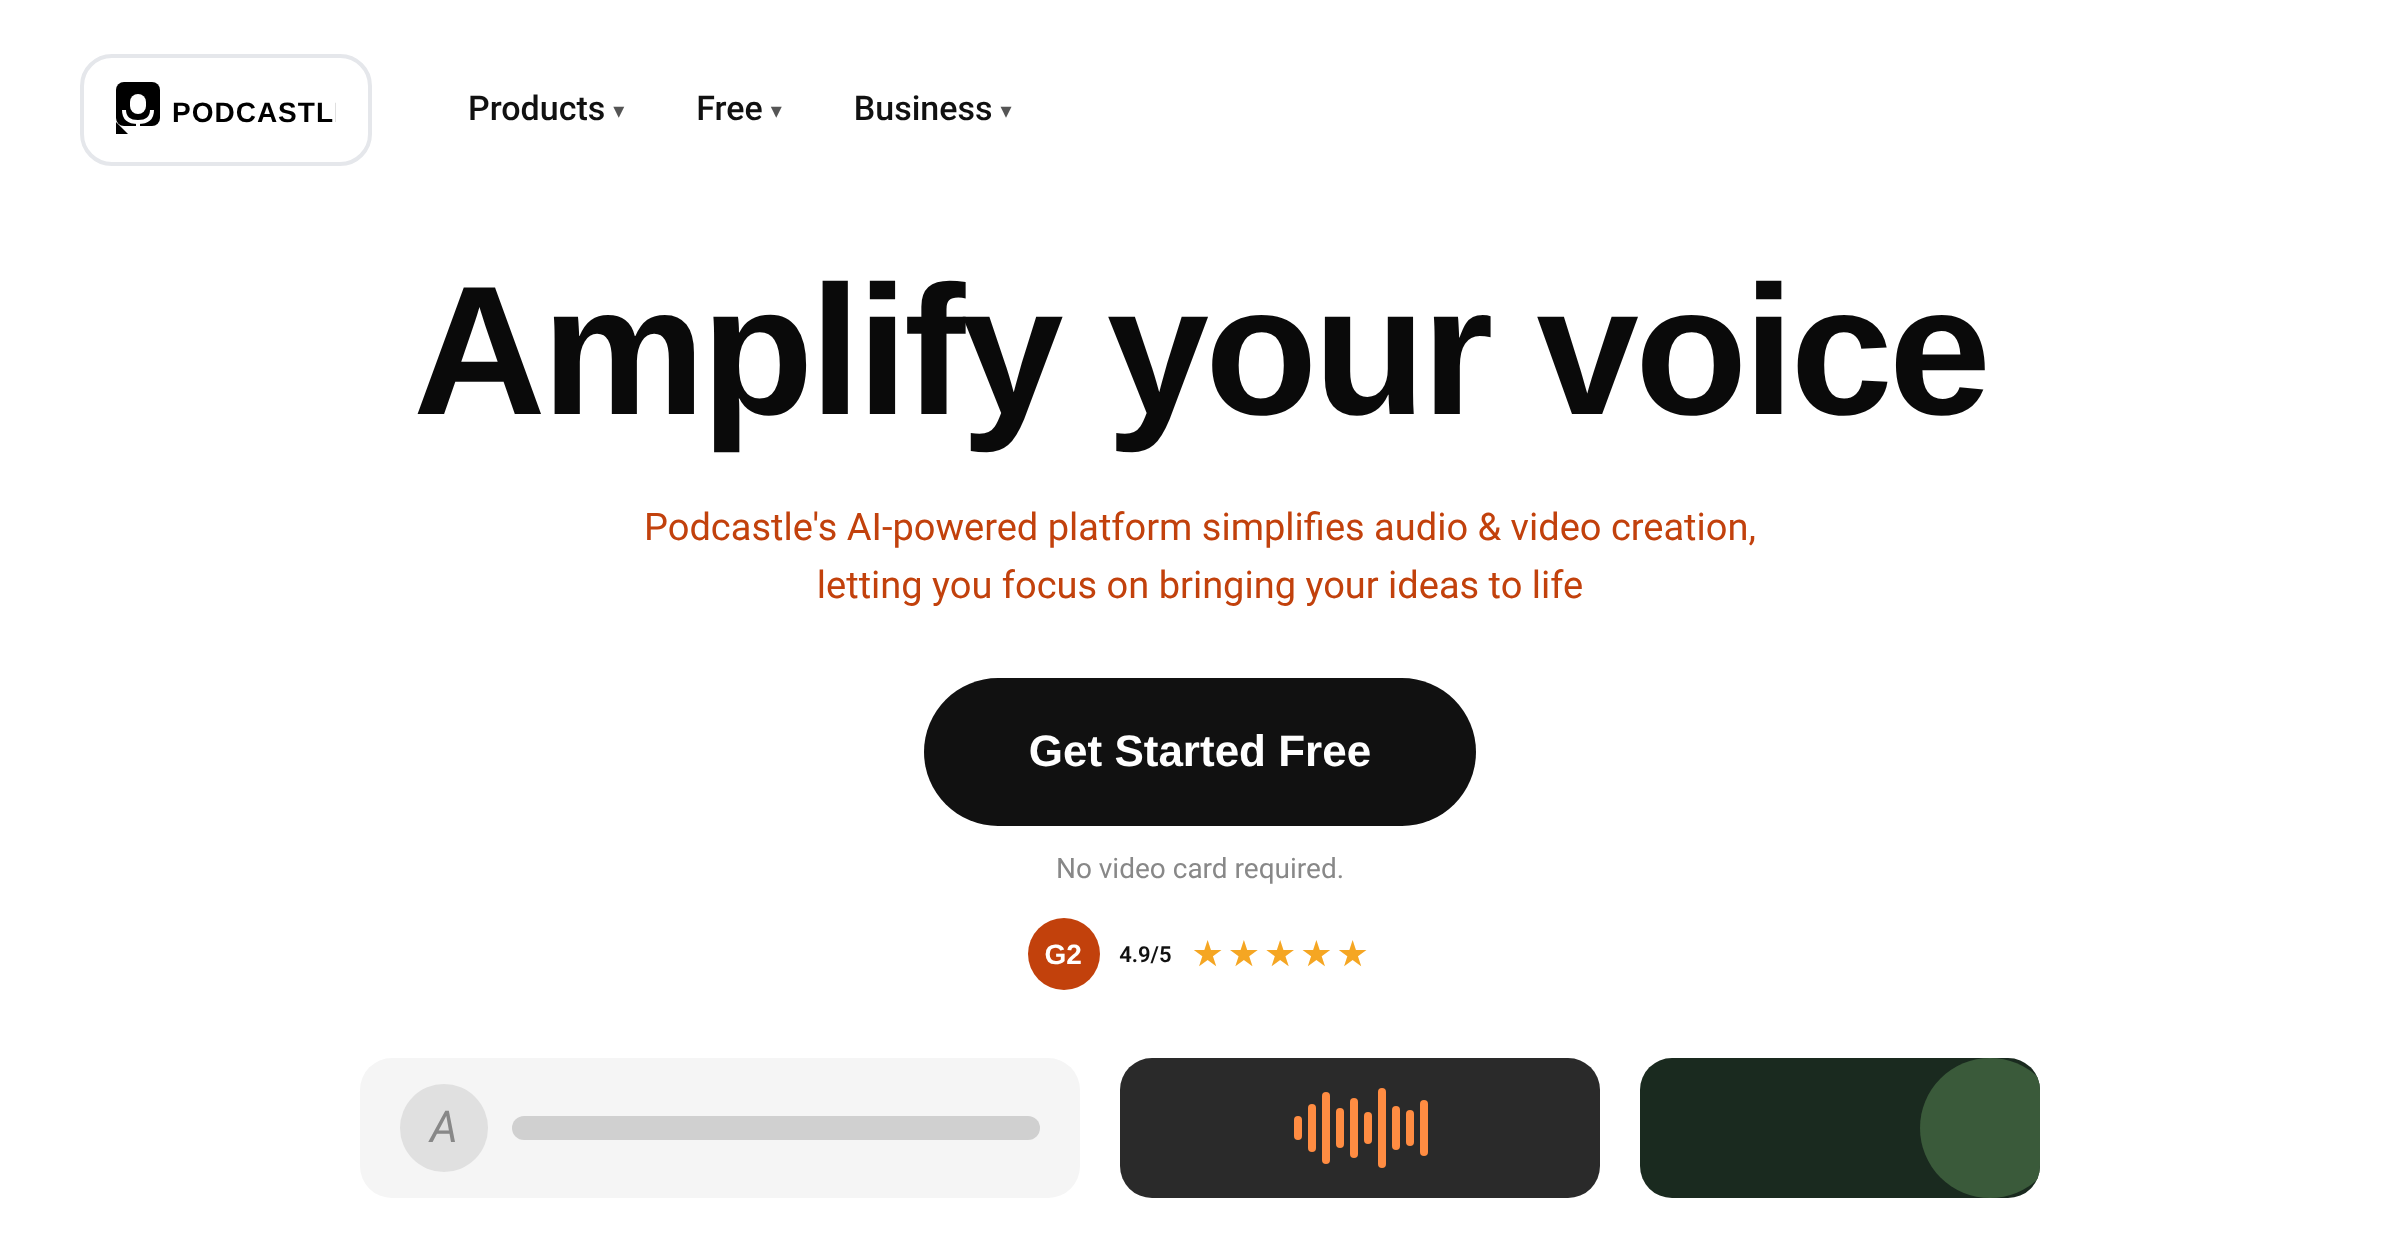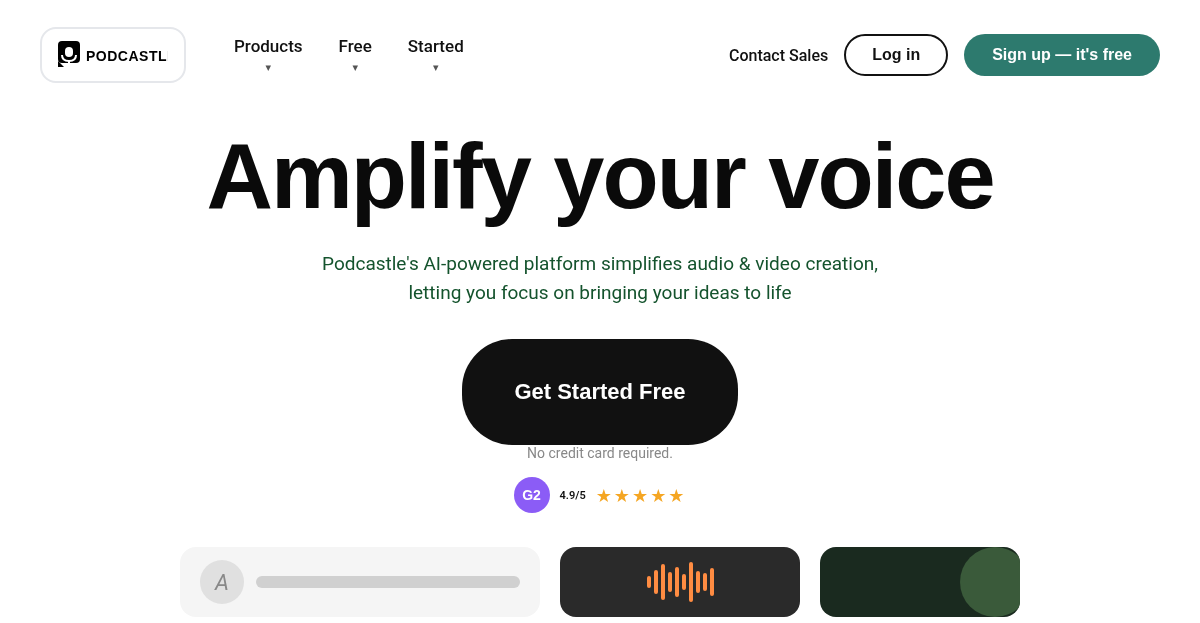--- a/index.html
+++ b/index.html
@@ -58,21 +58,20 @@
       align-items: center;
       gap: 4px;
       padding: 8px 16px;
       font-size: 17px;
       font-weight: 500;
       color: #111;
       cursor: pointer;
       border-radius: 8px;
       text-decoration: none;
       white-space: nowrap;
-      flex-direction: column;
     }
 
     .chevron {
       font-size: 11px;
       color: #555;
       margin-top: 1px;
     }
 
     .navbar-right {
       display: flex;
@@ -127,54 +126,55 @@
       font-weight: 900;
       color: #0a0a0a;
       line-height: 1.0;
       letter-spacing: -2px;
       font-family: 'Arial Black', 'Helvetica Neue', Arial, sans-serif;
       margin-bottom: 28px;
     }
 
     .hero-subtitle {
       font-size: 19px;
-      color: #14532d;
+      color: #c2410c;
       line-height: 1.5;
       max-width: 580px;
       margin-bottom: 32px;
       font-weight: 400;
     }
 
     .cta-btn {
       background: #111;
       color: #fff;
       font-size: 22px;
       font-weight: 700;
-      padding: 40px 52px;
+      padding: 24px 52px;
       border-radius: 50px;
       border: none;
       cursor: pointer;
+      margin-bottom: 14px;
     }
 
     .no-credit {
       font-size: 14px;
       color: #888;
       margin-bottom: 16px;
     }
 
     .rating-row {
       display: flex;
       align-items: center;
       gap: 10px;
     }
 
     .g2-badge {
       width: 36px;
       height: 36px;
-      background: #8b5cf6;
+      background: #c2410c;
       border-radius: 50%;
       display: flex;
       align-items: center;
       justify-content: center;
       color: white;
       font-size: 14px;
       font-weight: 900;
       font-family: Arial, sans-serif;
     }
 
@@ -302,38 +302,33 @@
     <div class="nav-links">
       <a class="nav-link">
         <span>Products</span>
         <span class="chevron">▾</span>
       </a>
       <a class="nav-link">
         <span>Free</span>
         <span class="chevron">▾</span>
       </a>
       <a class="nav-link">
-        <span>Started</span>
+        <span>Business</span>
         <span class="chevron">▾</span>
       </a>
     </div>
   </div>
 
-  <div class="navbar-right">
-    <a class="contact-sales">Contact Sales</a>
-    <button class="login-btn">Log in</button>
-    <button class="signup-btn">Sign up — it's free</button>
-  </div>
 </nav>
 
 <section class="hero">
   <h1 class="hero-title">Amplify your voice</h1>
   <p class="hero-subtitle">Podcastle's AI-powered platform simplifies audio &amp; video creation, letting you focus on bringing your ideas to life</p>
   <button class="cta-btn">Get Started Free</button>
-  <p class="no-credit">No credit card required.</p>
+  <p class="no-credit">No video card required.</p>
   <div class="rating-row">
     <div class="g2-badge">
       <span>G2</span>
     </div>
     <span class="rating-text">4.9/5</span>
     <span class="stars">★★★★★</span>
   </div>
 </section>
 
 <div class="screenshots-area">

